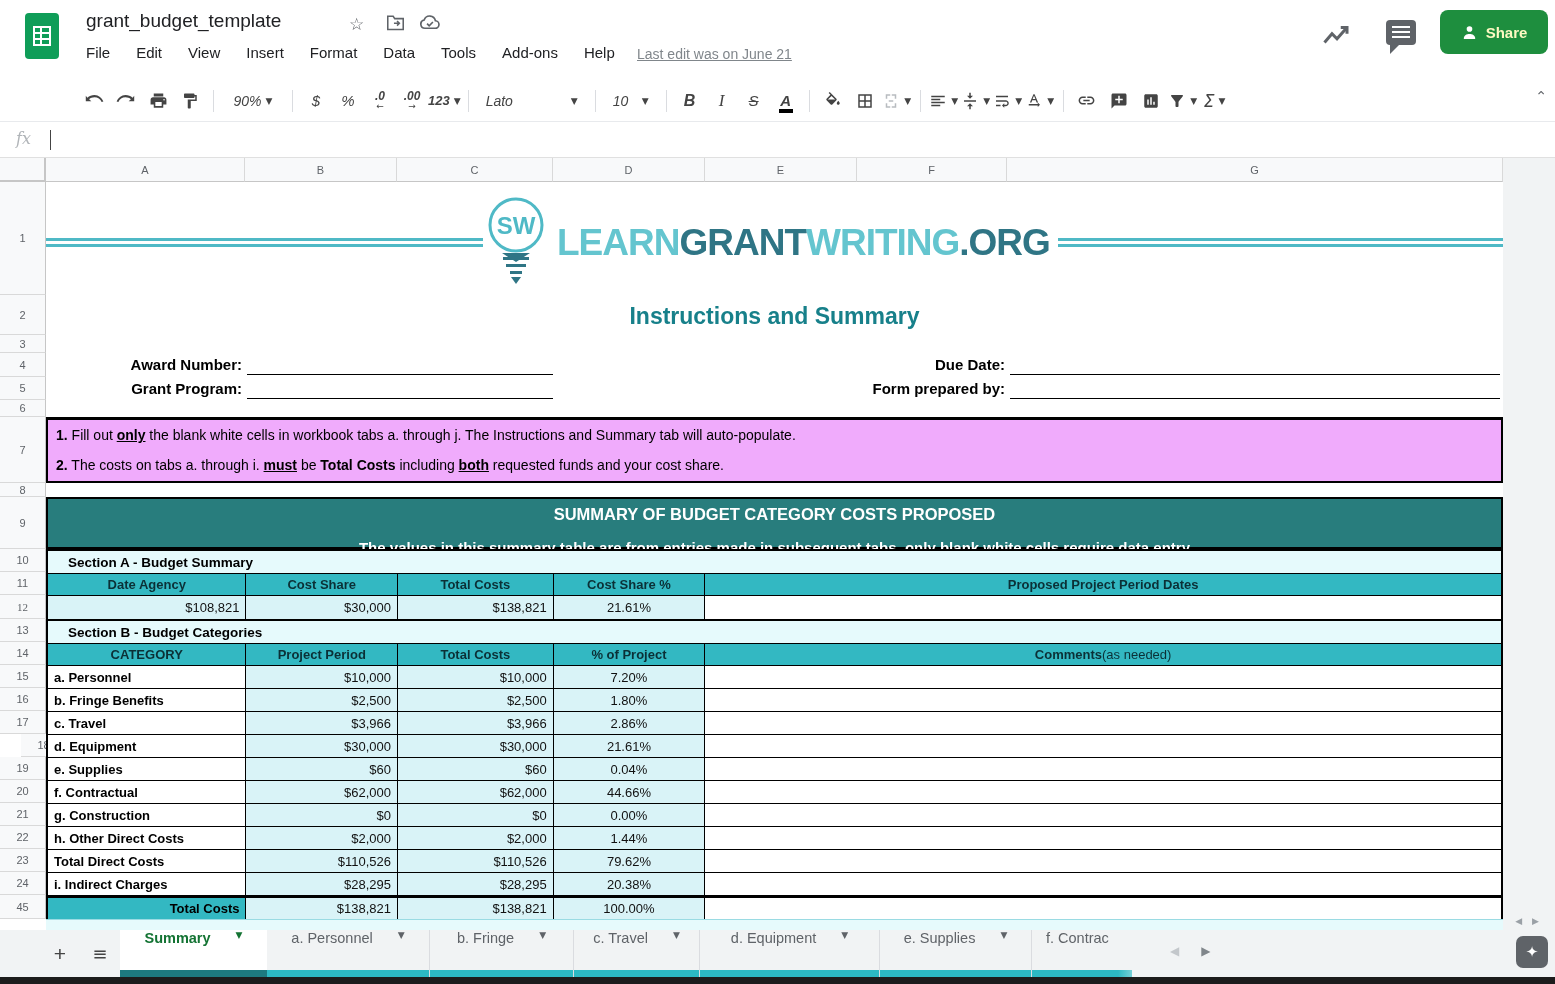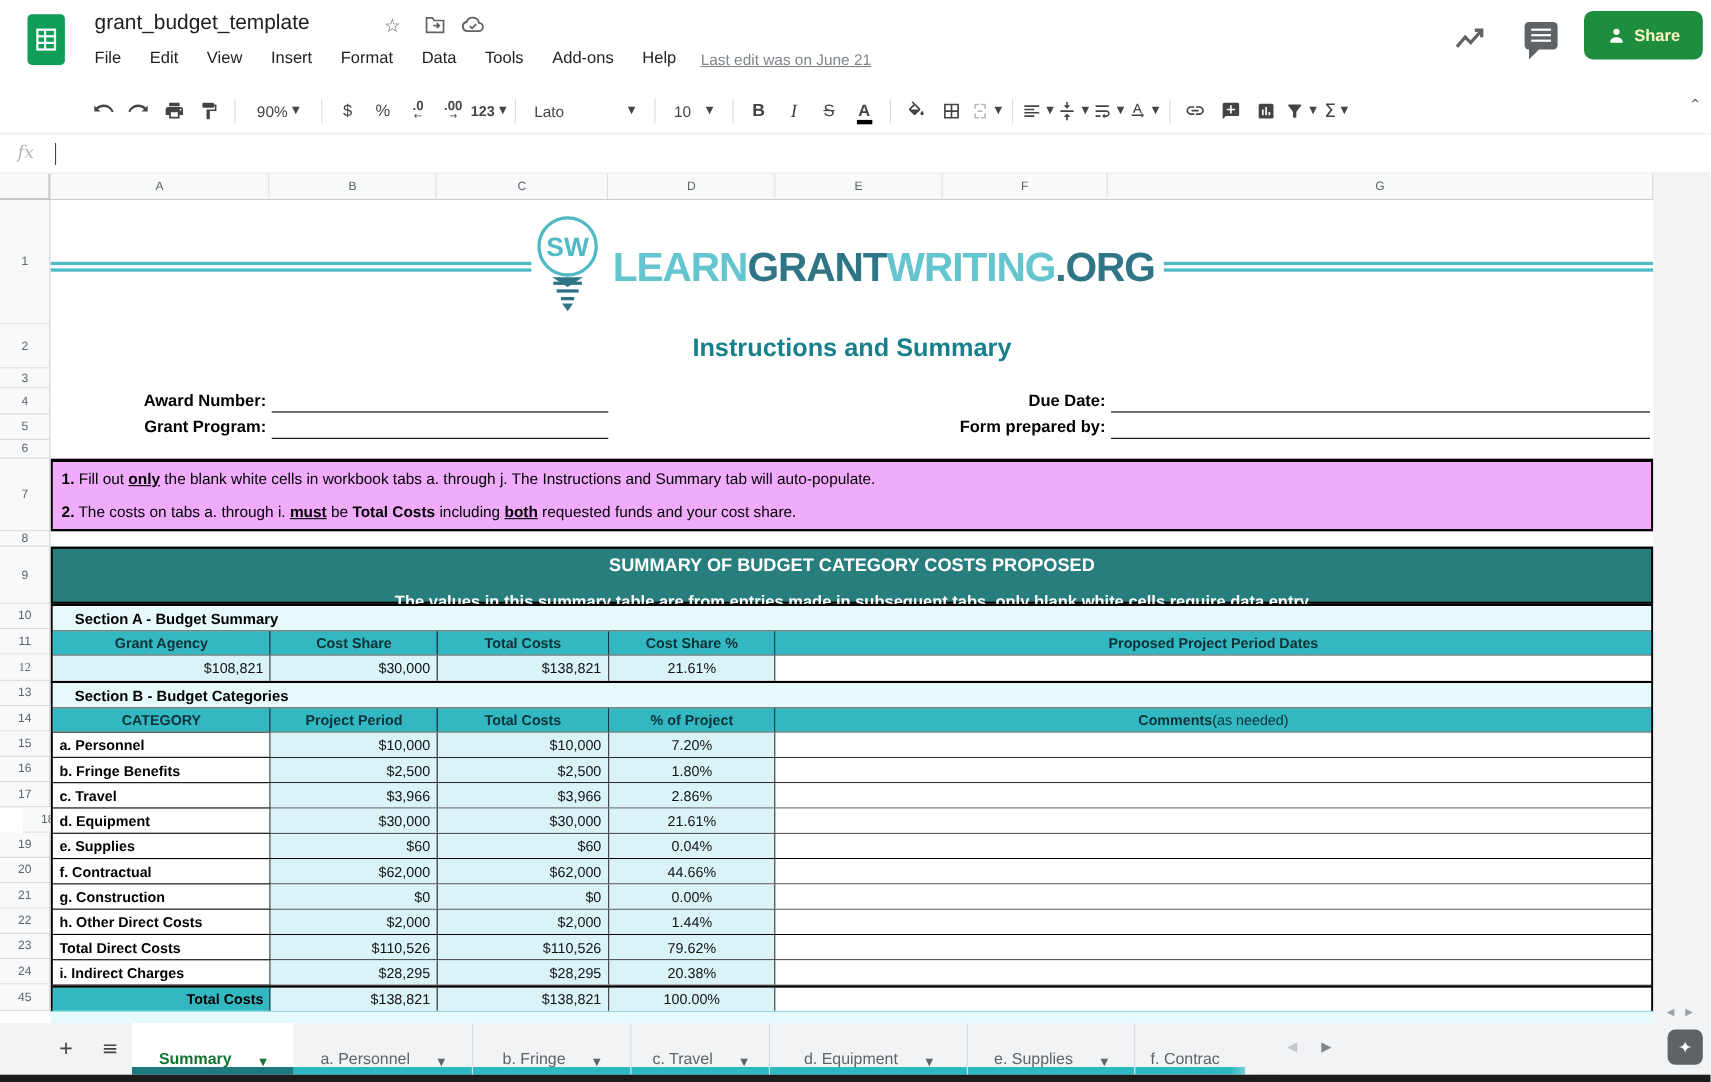--- a/index.html
+++ b/index.html
@@ -24,21 +24,21 @@
   #comments-btn::before { content:""; position:absolute; left:6px; top:6px; width:18px; height:2px; background:#fff; box-shadow:0 5px 0 #fff, 0 10px 0 #fff; }
   #comments-btn::after { content:""; position:absolute; left:4px; top:24px; border:5px solid transparent; border-top-color:#5f6368; border-left-color:#5f6368; }
   #share-btn { position:absolute; left:1440px; top:10px; width:108px; height:44px; background:#1e8e3e;
     border-radius:8px; display:flex; align-items:center; justify-content:center; gap:8px;
     color:#fef9c3; font-size:15px; font-weight:bold; }
 
   
   #toolbar { position:absolute; top:80px; left:0; width:1555px; height:42px; background:#fff;
     border-bottom:1px solid #e8eaed; display:flex; align-items:center; padding-left:78px; }
   .tbtn { height:30px; min-width:32px; display:flex; align-items:center; justify-content:center;
-    color:#444; font-size:14px; border-radius:4px; }
+    color:#444; font-size:14px; border-radius:4px;font-style:italic; }
   .tbtn svg { fill:#444; }
   .tsep { width:1px; height:22px; background:#dadce0; margin:0 7px; }
   .tarrow { font-size:9px; color:#444; margin-left:4px; }
   .disabled, .disabled svg { color:#b8bcc0 !important; fill:#b8bcc0 !important; }
   #fontbox { width:112px; justify-content:space-between; padding:0 10px; }
   #sizebox { width:56px; justify-content:space-between; padding:0 10px; }
   .stackdec { display:flex; flex-direction:column; line-height:10px; align-items:center; font-size:12px; font-weight:bold; }
   .stackdec .ar { font-size:9px; font-weight:normal; }
   #txtcolor { position:relative; font-weight:bold; }
   #txtcolor::after { content:""; position:absolute; left:9px; right:9px; bottom:3px; height:4px; background:#000; }
@@ -111,21 +111,21 @@
   .w-a{width:199px;} .w-b{width:152px;} .w-c{width:156px;} .w-d{width:152px;} .w-e{width:798px;}
   .h22{height:22px;} .h23{height:23px;}
   .totalrow { border-top:2px solid #000; }
   .totalcell { background:#33b8c2; font-weight:bold; justify-content:flex-end; color:#000; }
   #below-strip { position:absolute; left:0; top:737px; width:1457px; height:11px; background:#e6fafc; border-top:1px solid #9adbe3; }
 
   
   #tabstrip { position:absolute; left:0; top:930px; width:1555px; height:47px; background:#f1f3f4; display:flex; align-items:stretch; }
   #add-sheet { width:40px; margin-left:40px; display:flex; align-items:center; justify-content:center; font-size:21px; color:#444; }
   #all-sheets { width:40px; display:flex; align-items:center; justify-content:center; font-size:18px; color:#444; }
-  .tab { position:relative; display:flex; align-items:flex-end; justify-content:center; gap:25px;
+  .tab { position:relative; display:flex; align-items:flex-start; justify-content:center; gap:25px;
     font-size:14.5px; color:#5f6368; border-right:1px solid #dadce0; padding-bottom:6px; }
   .tab .bar { position:absolute; left:0; right:0; bottom:0; height:7px; background:#2cb9c4; }
   .tab.active { background:#fff; color:#137333; font-weight:bold; border-right:none; }
   .tab.active .bar { background:#1d7a80; }
   .tab .tdd { font-size:9px; }
   #tab-fade { position:absolute; left:1118px; top:930px; width:44px; height:47px;
     background:linear-gradient(to right, rgba(241,243,244,0), #f1f3f4 85%); }
   #tabnav { position:absolute; left:1170px; top:944px; font-size:12px; color:#80868b; letter-spacing:22px; }
   #explore-btn { position:absolute; left:1516px; top:936px; width:32px; height:32px; background:#5f6368;
     border-radius:7px; color:#fff; display:flex; align-items:center; justify-content:center; font-size:15px; }
@@ -391,21 +391,21 @@
     <div id="banner">
       <div class="t1">SUMMARY OF BUDGET CATEGORY COSTS PROPOSED</div>
       <div class="t2">The values in this summary table are from entries made in subsequent tabs, only blank white cells require data entry</div>
     </div>
 
     <div class="stable" style="top:367px;">
       <div class="trow">
           <div class="seclabel" style="width:100%;">Section A - Budget Summary</div>
         </div>
       <div class="trow h22">
-        <div class="tcell hcell w-a">Grant Agency</div>
+        <div class="tcell hcell w-a">Date Agency</div>
         <div class="tcell hcell w-b">Cost Share</div>
         <div class="tcell hcell w-c">Total Costs</div>
         <div class="tcell hcell w-d">Cost Share %</div>
         <div class="tcell hcell w-e">Proposed Project Period Dates</div>
       </div>
       <div class="trow h23">
         <div class="tcell money w-a">$108,821</div>
         <div class="tcell money w-b">$30,000</div>
         <div class="tcell money w-c">$138,821</div>
         <div class="tcell pct w-d">21.61%</div>

